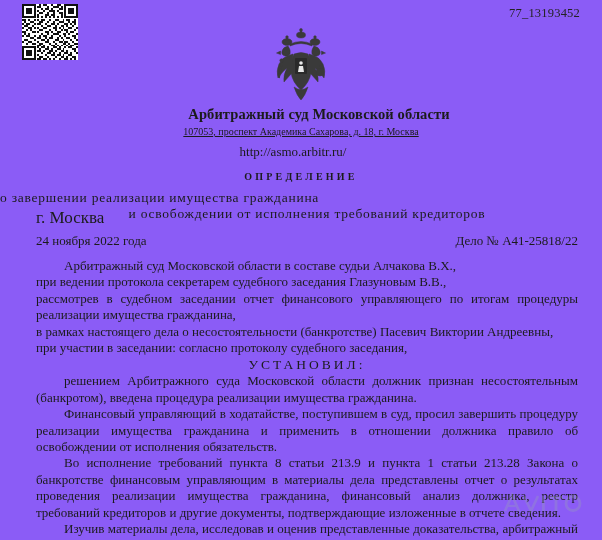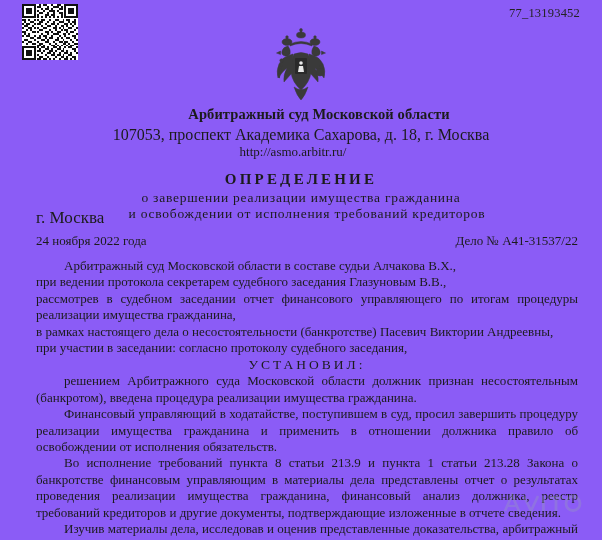--- a/index.html
+++ b/index.html
@@ -58,44 +58,45 @@
     font-weight: bold;
     font-size: 14.5px;
     letter-spacing: 0.1px;
     padding-left: 36px;
   }
   .court-address {
     position: absolute;
     top: 126px;
     left: 0; right: 0;
     text-align: center;
-    font-size: 16px;
+    font-size: 10px;
+    text-decoration: underline;
   }
   .court-url {
     position: absolute;
     top: 144px;
     left: 0; right: 16px;
     text-align: center;
     font-size: 13px;
   }
 
   .determination {
     position: absolute;
     top: 171px;
     left: 0; right: 0;
     text-align: center;
     font-weight: bold;
-    font-size: 15px;
+    font-size: 10px;
     letter-spacing: 3.2px;
   }
   .subtitle-1 {
     position: absolute;
     top: 190px;
     left: 0; right: 0;
-    text-align: center;
+    text-align: left;
     font-size: 13.5px;
     letter-spacing: 0.75px;
   }
   .subtitle-2 {
     position: absolute;
     top: 206px;
     left: 0; right: 0;
     text-align: center;
     font-size: 13.5px;
     letter-spacing: 0.75px;
@@ -446,21 +447,21 @@
   <div class="court-name">Арбитражный суд Московской области</div>
   <div class="court-address">107053, проспект Академика Сахарова, д. 18, г. Москва</div>
   <div class="court-url">http://asmo.arbitr.ru/</div>
 
   <div class="determination">ОПРЕДЕЛЕНИЕ</div>
   <div class="subtitle-1">о завершении реализации имущества гражданина</div>
   <div class="subtitle-2">и освобождении от исполнения требований кредиторов</div>
 
   <div class="city">г. Москва</div>
   <div class="date">24 ноября 2022 года</div>
-  <div class="case-number">Дело № А41-31537/22</div>
+  <div class="case-number">Дело № А41-25818/22</div>
 
   <div class="body-block">
 
     <div class="line indent">Арбитражный суд Московской области в составе судьи Алчакова В.Х.,</div>
     <div class="line">при ведении протокола секретарем судебного заседания Глазуновым В.В.,</div>
     <p class="para" style="text-indent:0;">рассмотрев в судебном заседании отчет финансового управляющего по итогам процедуры реализации имущества гражданина,</p>
     <div class="line">в рамках настоящего дела о несостоятельности (банкротстве) Пасевич Виктории Андреевны,</div>
     <div class="line">при участии в заседании: согласно протоколу судебного заседания,</div>
 
     <p class="ustanovil">УСТАНОВИЛ:</p>

